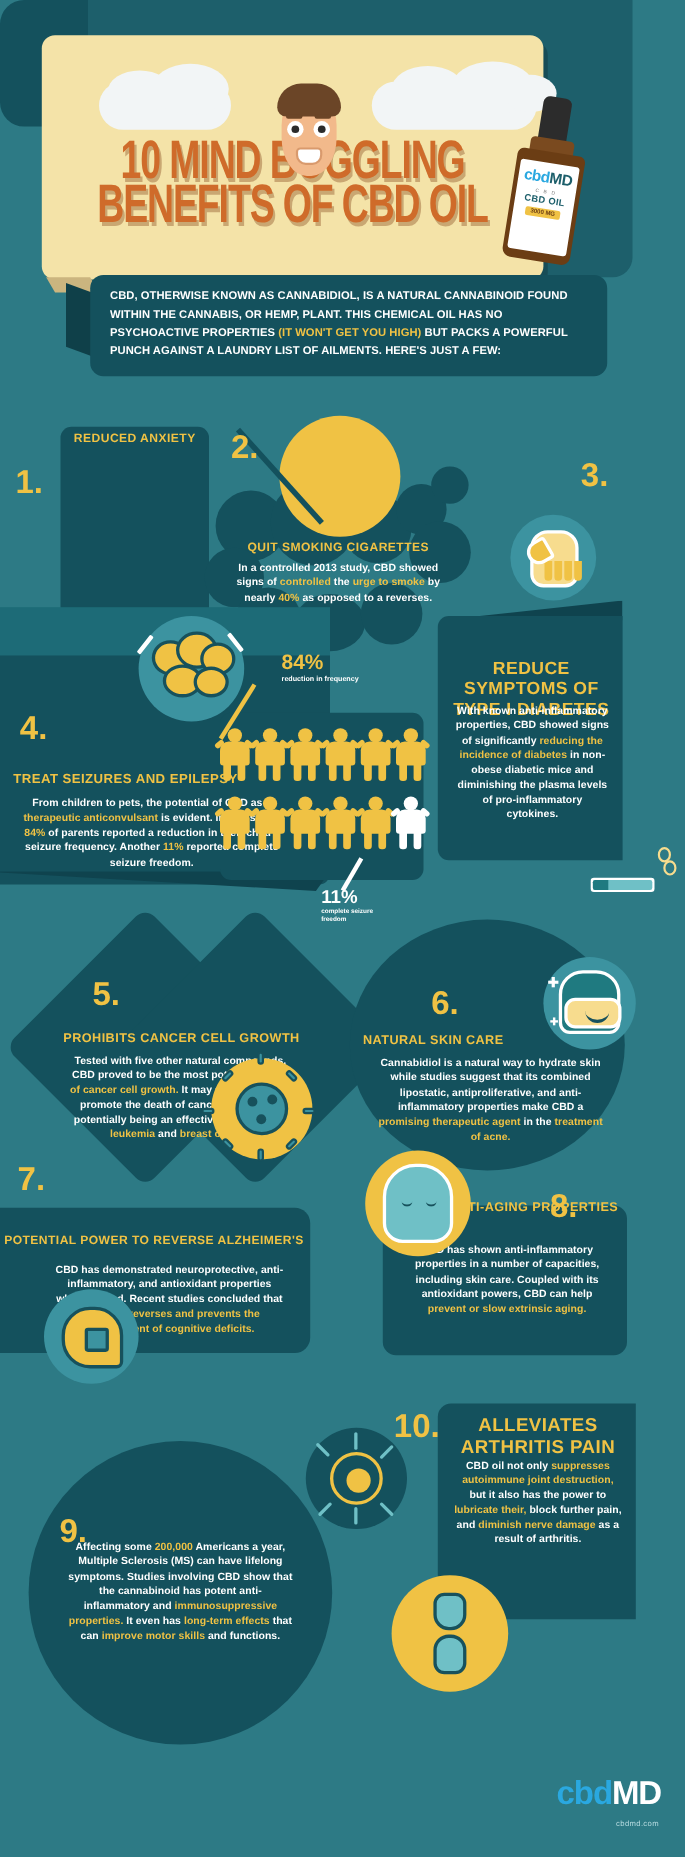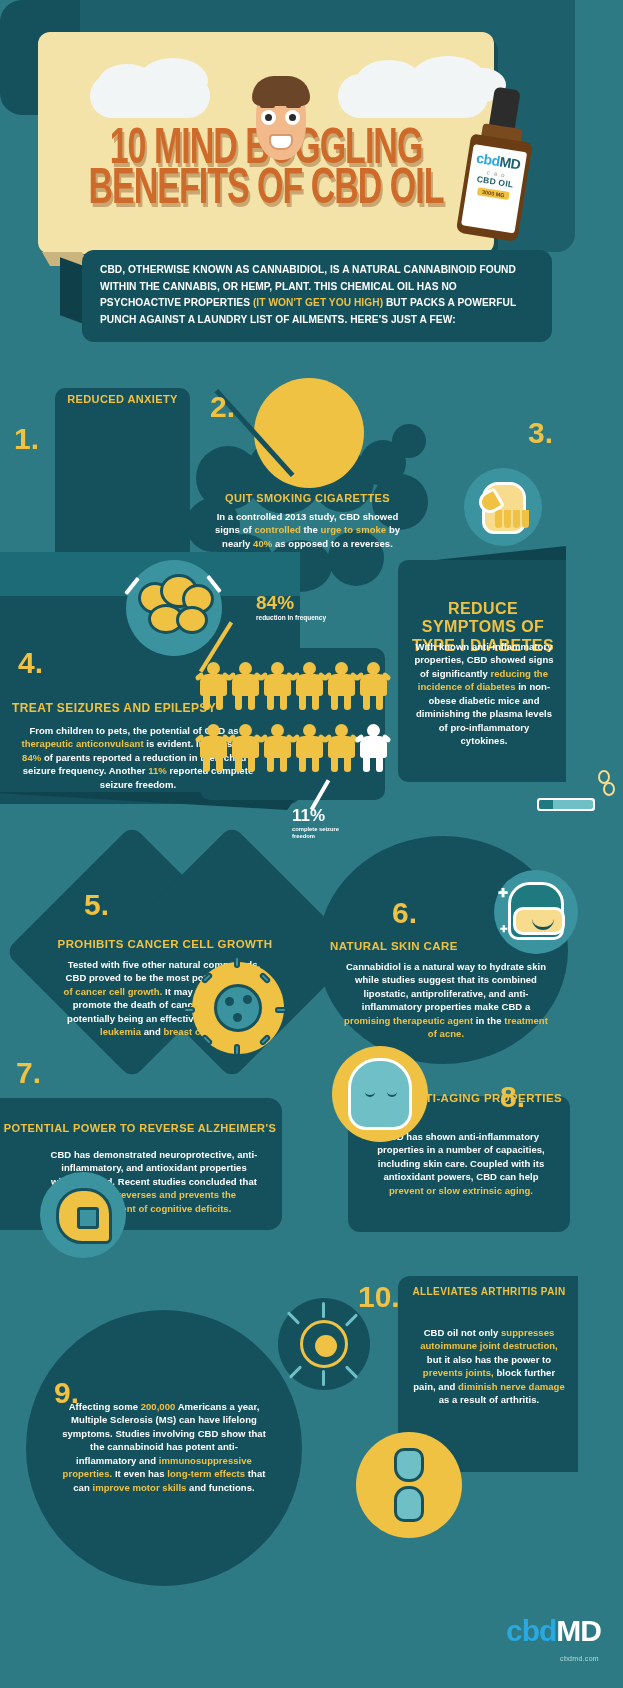--- a/index.html
+++ b/index.html
@@ -264,21 +264,21 @@
   #h9 { position:absolute; left:46px; top:1340px; width:240px; font-size:11.5px; }
   #t9 { position:absolute; left:60px; top:1400px; width:208px; }
   #ms-circle { position:absolute; left:278px; top:1298px; width:92px; height:92px; background:#14515d; border-radius:50%; }
   #neuron { position:absolute; left:22px; top:22px; width:48px; height:48px; border:3px solid #f0c244; border-radius:50%; }
   #neuron-core{ position:absolute; left:12px; top:12px; width:22px; height:22px; background:#f0c244; border-radius:50%;}
   .naxon{ position:absolute; width:3px; height:16px; background:#6fc0c6; border-radius:2px;}
 
   
   #p10 { left: 398px; top: 1276px; width: 180px; height: 196px; background:#14515d; border-radius:12px 0 0 12px; }
   #n10 { position:absolute; left:358px; top:1282px; font-size:30px; }
-  #h10 { position:absolute; left:400px; top:1286px; width:178px; font-size:10px; }
+  #h10 { position:absolute; left:400px; top:1286px; width:178px; font-size:17px; }
   #t10 { position:absolute; left:412px; top:1326px; width:154px; }
   #knee-circle { position:absolute; left:356px; top:1432px; width:106px; height:106px; background:#f0c244; border-radius:50%; }
   #knee-top { position:absolute; left:38px; top:16px; width:30px; height:34px; background:#6fc0c6; border:3px solid #17515c; border-radius:10px 10px 14px 14px; }
   #knee-bot { position:absolute; left:38px; top:54px; width:30px; height:36px; background:#6fc0c6; border:3px solid #17515c; border-radius:14px 14px 10px 10px; }
 
   
   #footer-brand { position:absolute; right:22px; bottom:40px; font-size:30px; font-weight:bold; letter-spacing:-1px; }
   #footer-brand .cbd { color:#2aa8e0; } #footer-brand .md { color:#ffffff; }
   #footer-url { position:absolute; right:24px; bottom:26px; font-size:7px; color:#b9dde2; letter-spacing:.3px;}
 </style>
@@ -593,21 +593,21 @@
     <div class="naxon" style="left:72px; top:66px; transform:rotate(-45deg);"></div>
     <div id="neuron">
       <div id="neuron-core"></div>
     </div>
   </div>
 
   <div class="panel" id="p10"></div>
   <div class="num" id="n10">10.</div>
   <div class="hdg" id="h10">ALLEVIATES ARTHRITIS PAIN</div>
   <div class="body-txt" id="t10">
-    <span>CBD oil not only </span><span class="hl">suppresses autoimmune joint destruction,</span><span> but it also has the power to </span><span class="hl">prevents joints,</span><span> block further pain, and </span><span class="hl">diminish nerve damage</span><span> as a result of arthritis.</span>
+    <span>CBD oil not only </span><span class="hl">suppresses autoimmune joint destruction,</span><span> but it also has the power to </span><span class="hl">lubricate their,</span><span> block further pain, and </span><span class="hl">diminish nerve damage</span><span> as a result of arthritis.</span>
   </div>
   <div id="knee-circle">
     <div id="knee-top"></div>
     <div id="knee-bot"></div>
   </div>
 
   <div id="footer-brand">
     <span class="cbd">cbd</span><span class="md">MD</span>
   </div>
   <div id="footer-url">cbdmd.com</div>

